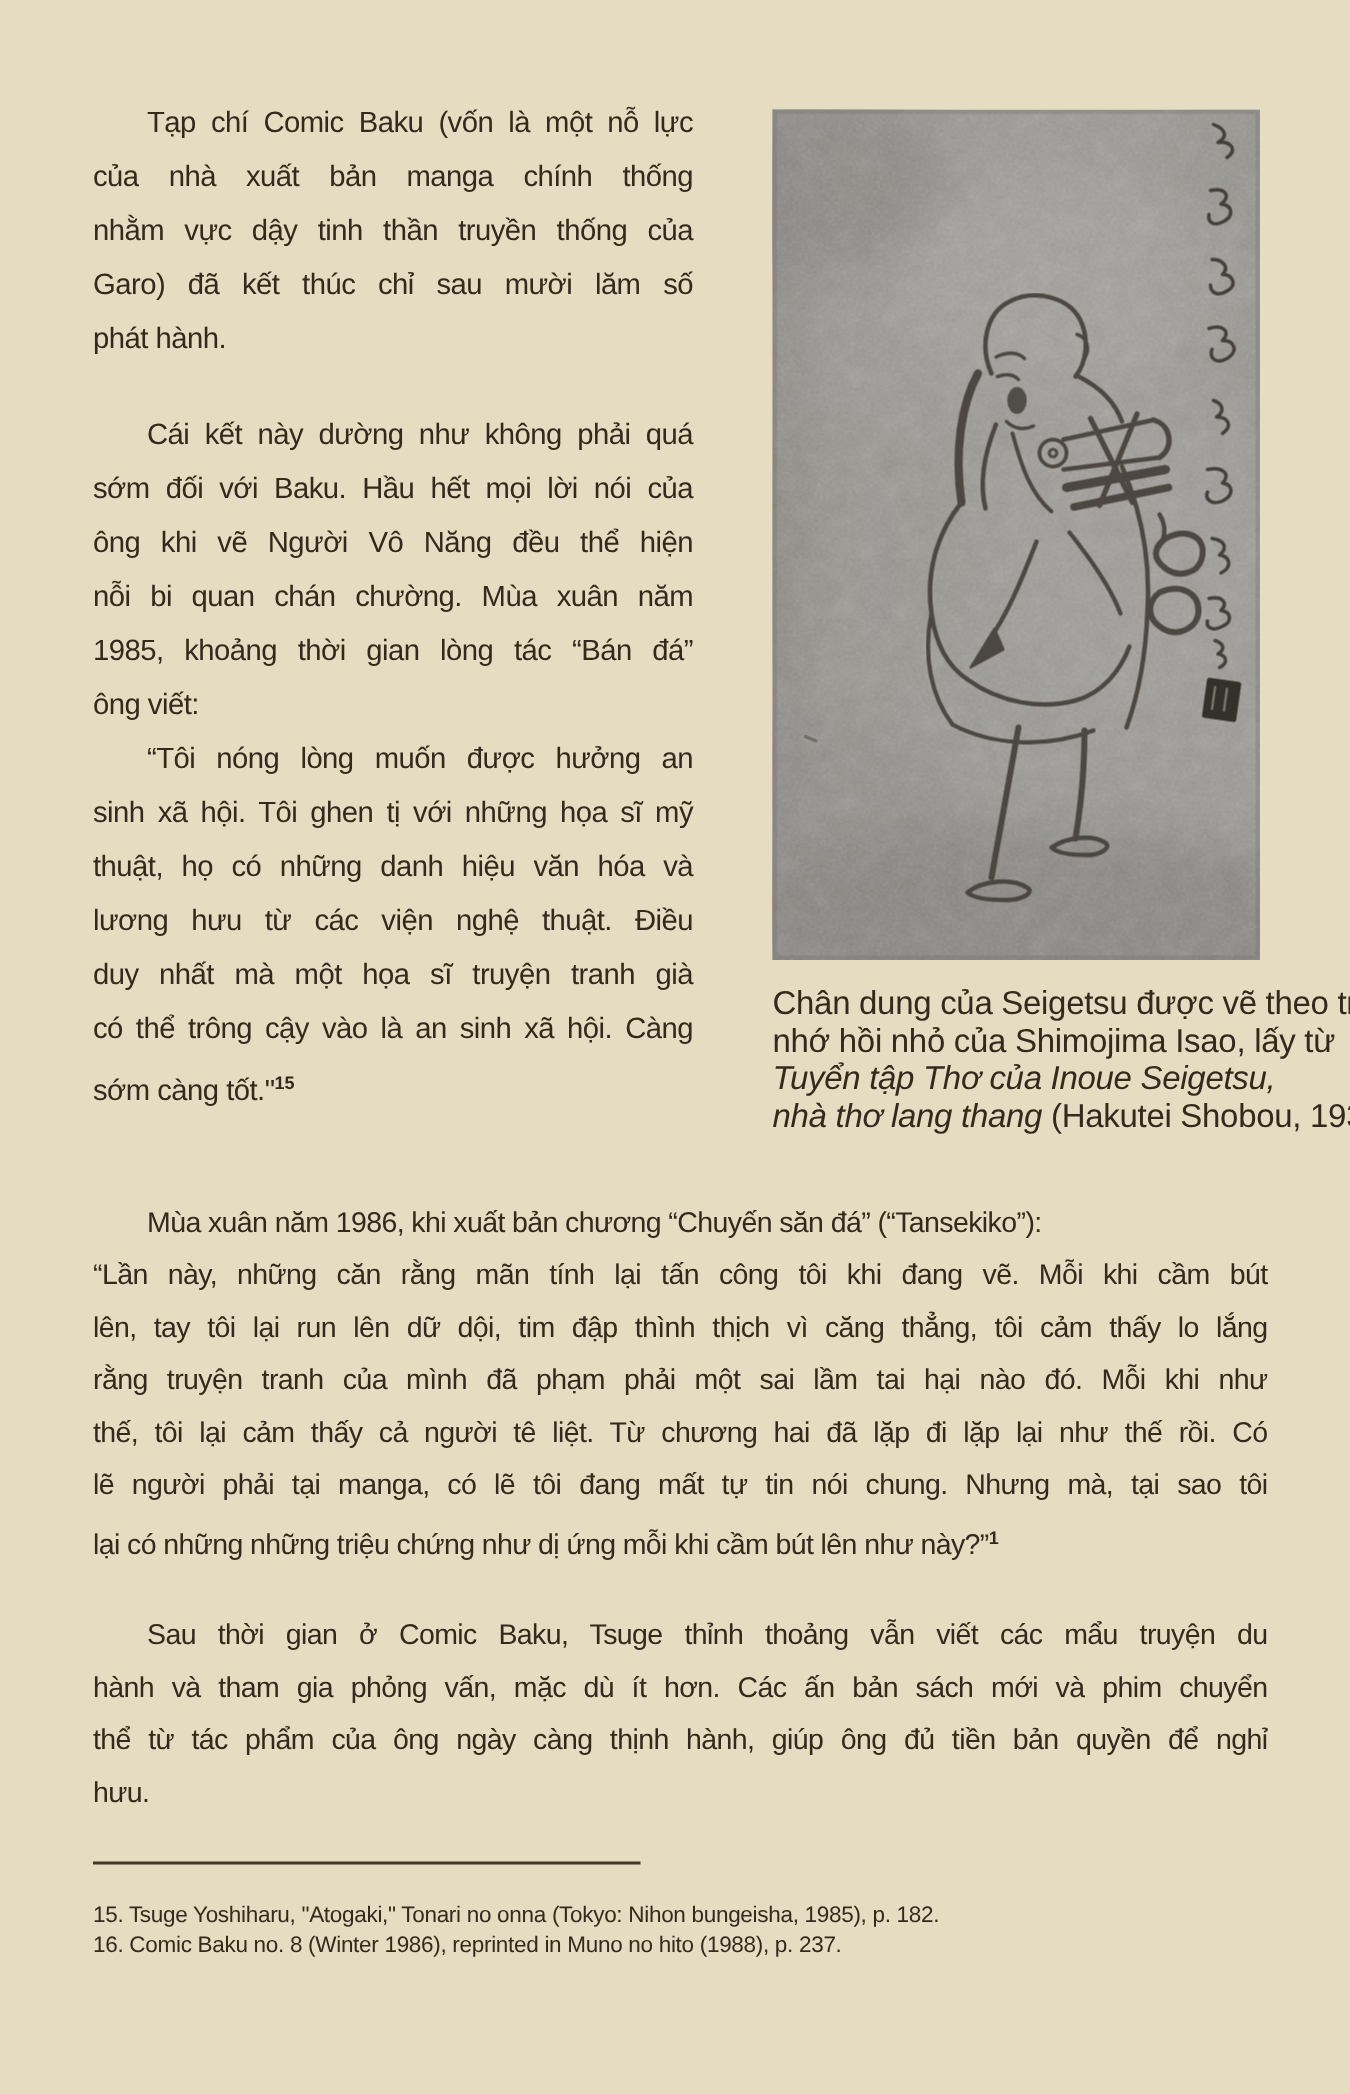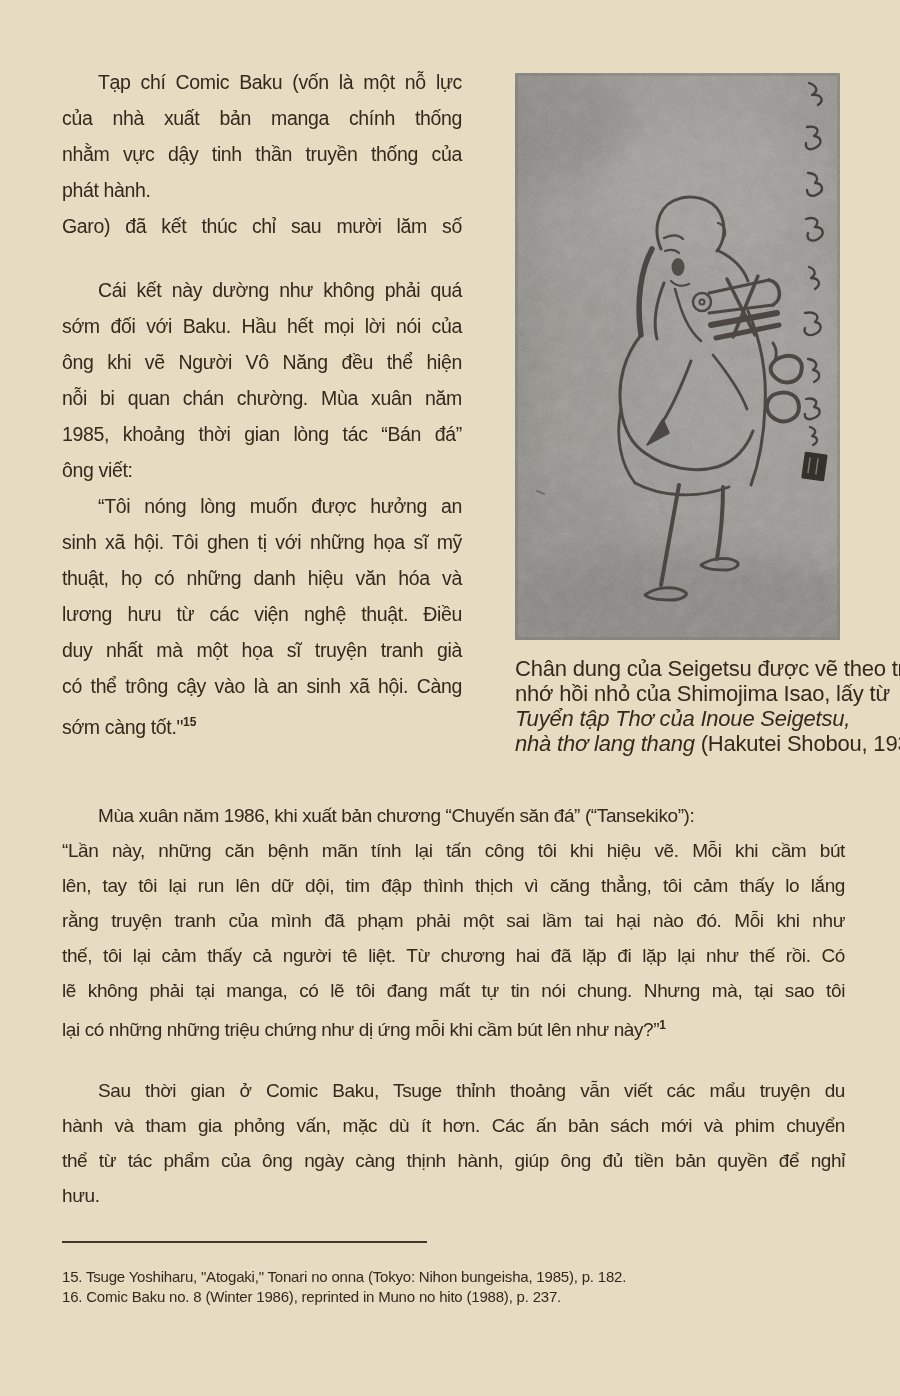--- a/index.html
+++ b/index.html
@@ -45,22 +45,22 @@
 
 <div class="page">
 
   <div class="top">
 
     <div class="col-left">
       <div>
         <div class="lc-line j ind">Tạp chí Comic Baku (vốn là một nỗ lực</div>
         <div class="lc-line j">của nhà xuất bản manga chính thống</div>
         <div class="lc-line j">nhằm vực dậy tinh thần truyền thống của</div>
+        <div class="lc-line j">Garo) đã kết thúc chỉ sau mười lăm số</div>
         <div class="lc-line l">phát hành.</div>
-        <div class="lc-line j">Garo) đã kết thúc chỉ sau mười lăm số</div>
       </div>
       <div class="gap-p1"></div>
       <div>
         <div class="lc-line j ind">Cái kết này dường như không phải quá</div>
         <div class="lc-line j">sớm đối với Baku. Hầu hết mọi lời nói của</div>
         <div class="lc-line j">ông khi vẽ Người Vô Năng đều thể hiện</div>
         <div class="lc-line j">nỗi bi quan chán chường. Mùa xuân năm</div>
         <div class="lc-line j">1985, khoảng thời gian lòng tác “Bán đá”</div>
         <div class="lc-line l">ông viết:</div>
       </div>
@@ -165,25 +165,25 @@
         <div class="cap-line">Chân dung của Seigetsu được vẽ theo trí</div>
         <div class="cap-line">nhớ hồi nhỏ của Shimojima Isao, lấy từ</div>
         <div class="cap-line it">Tuyển tập Thơ của Inoue Seigetsu,</div>
         <div class="cap-line"><span class="it">nhà thơ lang thang</span><span> (Hakutei Shobou, 1930)</span></div>
       </div>
     </div>
   </div>
 
   <div class="body-a">
     <div class="bd-line l ind">Mùa xuân năm 1986, khi xuất bản chương “Chuyến săn đá” (“Tansekiko”):</div>
-    <div class="bd-line j">“Lần này, những căn bệnh mãn tính lại tấn công tôi khi hiệu vẽ. Mỗi khi cầm bút</div>
+    <div class="bd-line j">“Lần này, những căn rằng mãn tính lại tấn công tôi khi đang vẽ. Mỗi khi cầm bút</div>
     <div class="bd-line j">lên, tay tôi lại run lên dữ dội, tim đập thình thịch vì căng thẳng, tôi cảm thấy lo lắng</div>
     <div class="bd-line j">rằng truyện tranh của mình đã phạm phải một sai lầm tai hại nào đó. Mỗi khi như</div>
     <div class="bd-line j">thế, tôi lại cảm thấy cả người tê liệt. Từ chương hai đã lặp đi lặp lại như thế rồi. Có</div>
-    <div class="bd-line j">lẽ không phải tại manga, có lẽ tôi đang mất tự tin nói chung. Nhưng mà, tại sao tôi</div>
+    <div class="bd-line j">lẽ người phải tại manga, có lẽ tôi đang mất tự tin nói chung. Nhưng mà, tại sao tôi</div>
     <div class="bd-line l"><span>lại có những những triệu chứng như dị ứng mỗi khi cầm bút lên như này?”</span><sup class="fnref">1</sup></div>
   </div>
 
   <div class="body-b">
     <div class="bd-line j ind">Sau thời gian ở Comic Baku, Tsuge thỉnh thoảng vẫn viết các mẩu truyện du</div>
     <div class="bd-line j">hành và tham gia phỏng vấn, mặc dù ít hơn. Các ấn bản sách mới và phim chuyển</div>
     <div class="bd-line j">thể từ tác phẩm của ông ngày càng thịnh hành, giúp ông đủ tiền bản quyền để nghỉ</div>
     <div class="bd-line l">hưu.</div>
   </div>
 

